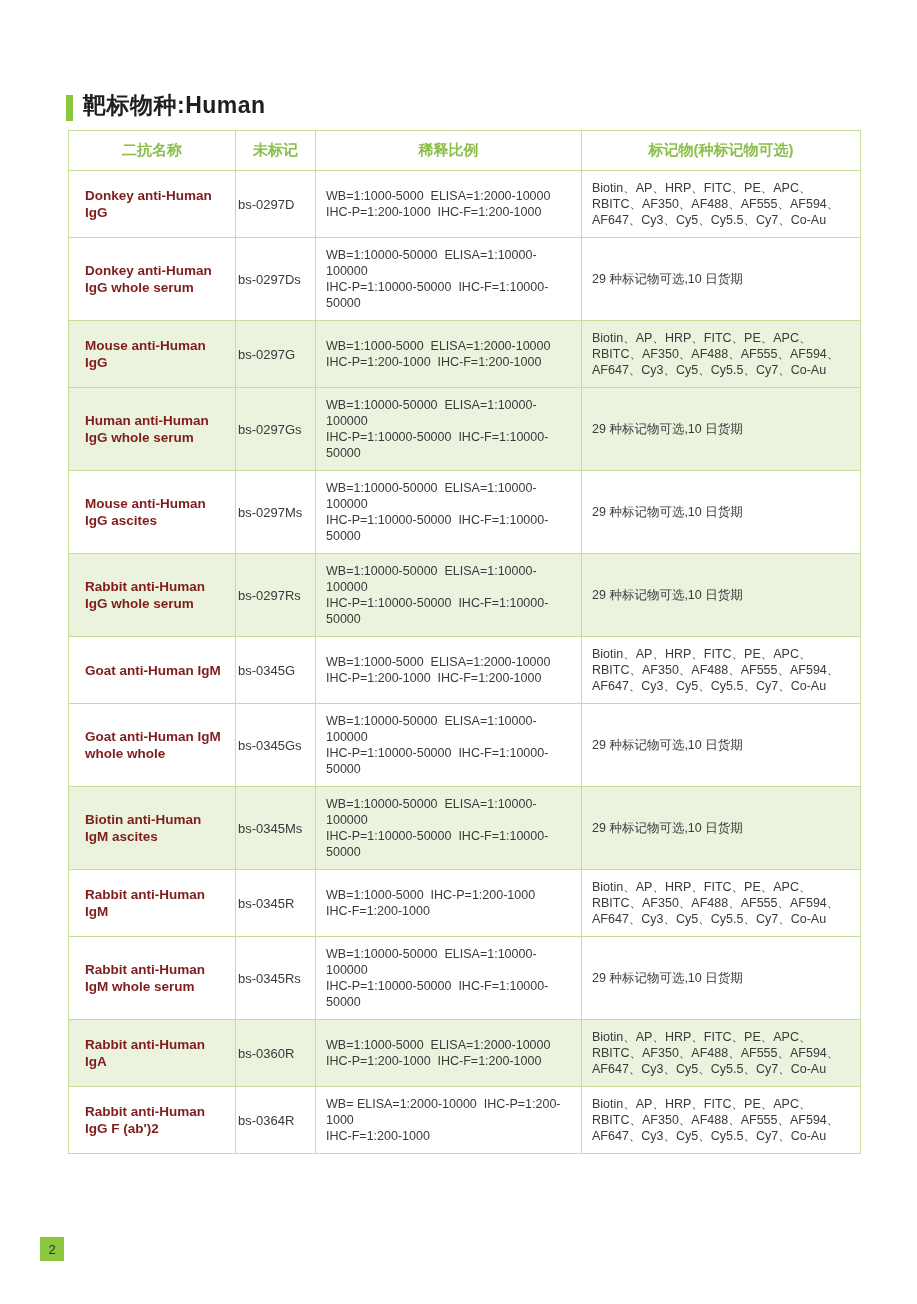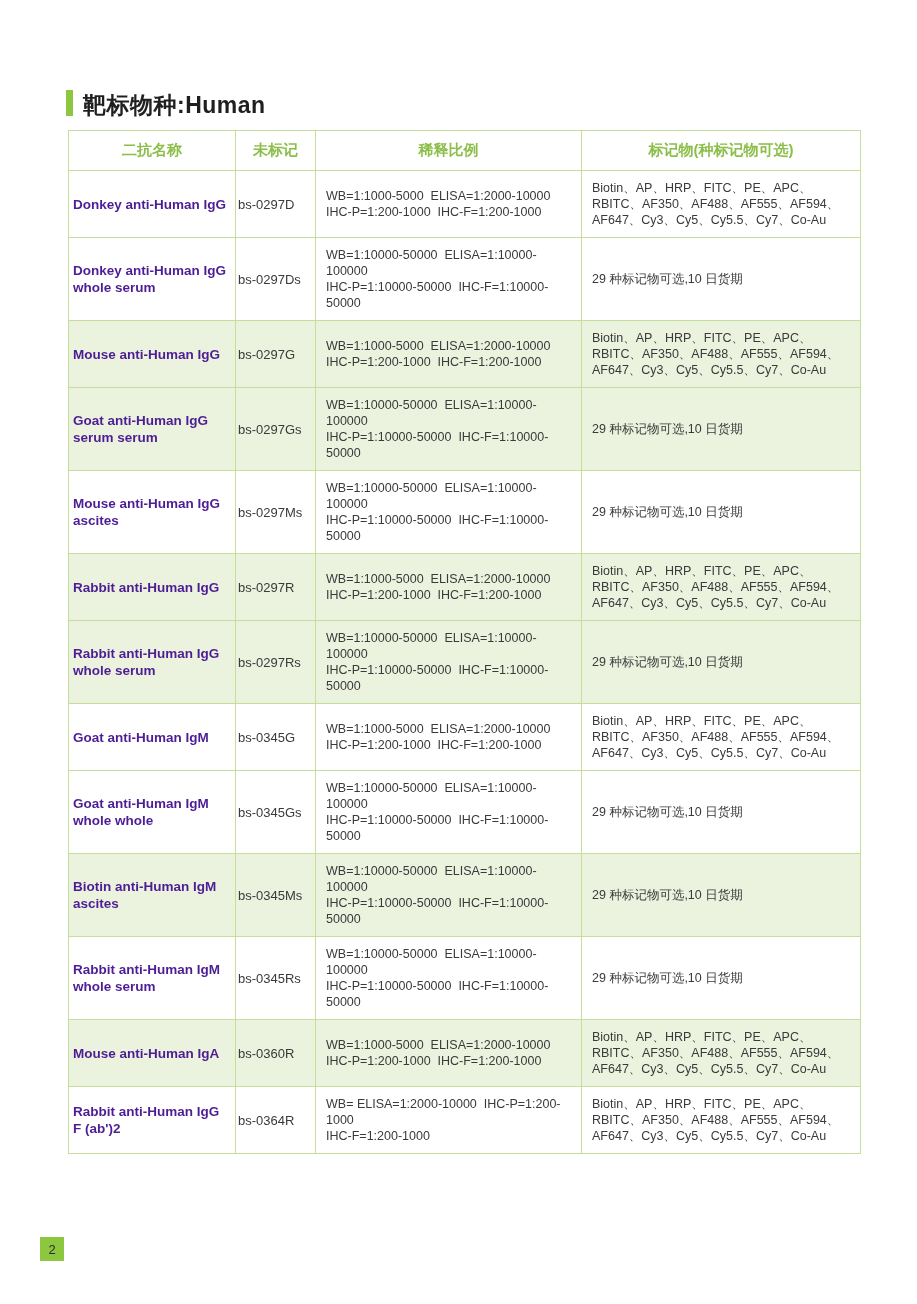--- a/index.html
+++ b/index.html
@@ -8,21 +8,21 @@
     background: #ffffff;
     font-family: "Liberation Sans", "DejaVu Sans", sans-serif;
     color: #3b3b3b;
     position: relative;
   }
   .page { position: relative; width: 917px; height: 1304px; overflow: hidden; }
 
   
   .title-wrap {
     position: absolute; left: 66px; top: 90px;
-    display: flex; align-items: flex-start; gap: 10px;
+    display: flex; align-items: flex-end; gap: 10px;
   }
   .title-bar {
     width: 7px; height: 26px; background: #8dc63f;
   }
   .title-text {
     font-size: 23px; font-weight: bold; color: #1f1f1f;
     letter-spacing: 0.5px;
   }
 
   
@@ -42,21 +42,21 @@
     font-weight: bold;
     padding: 10px 0;
     text-align: center;
     background: #ffffff;
   }
   .tbl td { background: #ffffff; }
   .tbl tr.green td { background: #ebf2de; }
 
   td.c-name {
     font-size: 13.5px; font-weight: bold; line-height: 17px;
-    padding: 9px 8px 9px 4px; text-align: left; color: #4c1d95;
+    padding: 9px 8px 9px 16px; text-align: left; color: #7f1d1d;
   }
   td.c-code {
     font-size: 13px; text-align: left; padding: 9px 2px; color: #3a3a3a;
   }
   td.c-dilution, td.c-label {
     font-size: 12.5px; line-height: 16px;
     padding: 9px 6px 9px 10px; text-align: left;
     white-space: pre-wrap; color: #3a3a3a;
   }
 
@@ -114,43 +114,34 @@
         <tr class="green">
       <td class="c-name">Mouse anti-Human IgG</td>
       <td class="c-code">bs-0297G</td>
       <td class="c-dilution">WB=1:1000-5000  ELISA=1:2000-10000
 IHC-P=1:200-1000  IHC-F=1:200-1000</td>
       <td class="c-label">Biotin、AP、HRP、FITC、PE、APC、
 RBITC、AF350、AF488、AF555、AF594、
 AF647、Cy3、Cy5、Cy5.5、Cy7、Co-Au</td>
     </tr>
         <tr class="green">
-      <td class="c-name">Goat anti-Human IgG serum serum</td>
+      <td class="c-name">Human anti-Human IgG whole serum</td>
       <td class="c-code">bs-0297Gs</td>
       <td class="c-dilution">WB=1:10000-50000  ELISA=1:10000-100000
 IHC-P=1:10000-50000  IHC-F=1:10000-50000</td>
       <td class="c-label">29 种标记物可选,10 日货期</td>
     </tr>
         <tr>
       <td class="c-name">Mouse anti-Human IgG ascites</td>
       <td class="c-code">bs-0297Ms</td>
       <td class="c-dilution">WB=1:10000-50000  ELISA=1:10000-100000
 IHC-P=1:10000-50000  IHC-F=1:10000-50000</td>
       <td class="c-label">29 种标记物可选,10 日货期</td>
     </tr>
         <tr class="green">
-      <td class="c-name">Rabbit anti-Human IgG</td>
-      <td class="c-code">bs-0297R</td>
-      <td class="c-dilution">WB=1:1000-5000  ELISA=1:2000-10000
-IHC-P=1:200-1000  IHC-F=1:200-1000</td>
-      <td class="c-label">Biotin、AP、HRP、FITC、PE、APC、
-RBITC、AF350、AF488、AF555、AF594、
-AF647、Cy3、Cy5、Cy5.5、Cy7、Co-Au</td>
-    </tr>
-        <tr class="green">
       <td class="c-name">Rabbit anti-Human IgG whole serum</td>
       <td class="c-code">bs-0297Rs</td>
       <td class="c-dilution">WB=1:10000-50000  ELISA=1:10000-100000
 IHC-P=1:10000-50000  IHC-F=1:10000-50000</td>
       <td class="c-label">29 种标记物可选,10 日货期</td>
     </tr>
         <tr>
       <td class="c-name">Goat anti-Human IgM</td>
       <td class="c-code">bs-0345G</td>
       <td class="c-dilution">WB=1:1000-5000  ELISA=1:2000-10000
@@ -167,28 +158,37 @@
       <td class="c-label">29 种标记物可选,10 日货期</td>
     </tr>
         <tr class="green">
       <td class="c-name">Biotin anti-Human IgM ascites</td>
       <td class="c-code">bs-0345Ms</td>
       <td class="c-dilution">WB=1:10000-50000  ELISA=1:10000-100000
 IHC-P=1:10000-50000  IHC-F=1:10000-50000</td>
       <td class="c-label">29 种标记物可选,10 日货期</td>
     </tr>
         <tr>
+      <td class="c-name">Rabbit anti-Human IgM</td>
+      <td class="c-code">bs-0345R</td>
+      <td class="c-dilution">WB=1:1000-5000  IHC-P=1:200-1000
+IHC-F=1:200-1000</td>
+      <td class="c-label">Biotin、AP、HRP、FITC、PE、APC、
+RBITC、AF350、AF488、AF555、AF594、
+AF647、Cy3、Cy5、Cy5.5、Cy7、Co-Au</td>
+    </tr>
+        <tr>
       <td class="c-name">Rabbit anti-Human IgM whole serum</td>
       <td class="c-code">bs-0345Rs</td>
       <td class="c-dilution">WB=1:10000-50000  ELISA=1:10000-100000
 IHC-P=1:10000-50000  IHC-F=1:10000-50000</td>
       <td class="c-label">29 种标记物可选,10 日货期</td>
     </tr>
         <tr class="green">
-      <td class="c-name">Mouse anti-Human IgA</td>
+      <td class="c-name">Rabbit anti-Human IgA</td>
       <td class="c-code">bs-0360R</td>
       <td class="c-dilution">WB=1:1000-5000  ELISA=1:2000-10000
 IHC-P=1:200-1000  IHC-F=1:200-1000</td>
       <td class="c-label">Biotin、AP、HRP、FITC、PE、APC、
 RBITC、AF350、AF488、AF555、AF594、
 AF647、Cy3、Cy5、Cy5.5、Cy7、Co-Au</td>
     </tr>
         <tr>
       <td class="c-name">Rabbit anti-Human IgG F (ab')2</td>
       <td class="c-code">bs-0364R</td>

